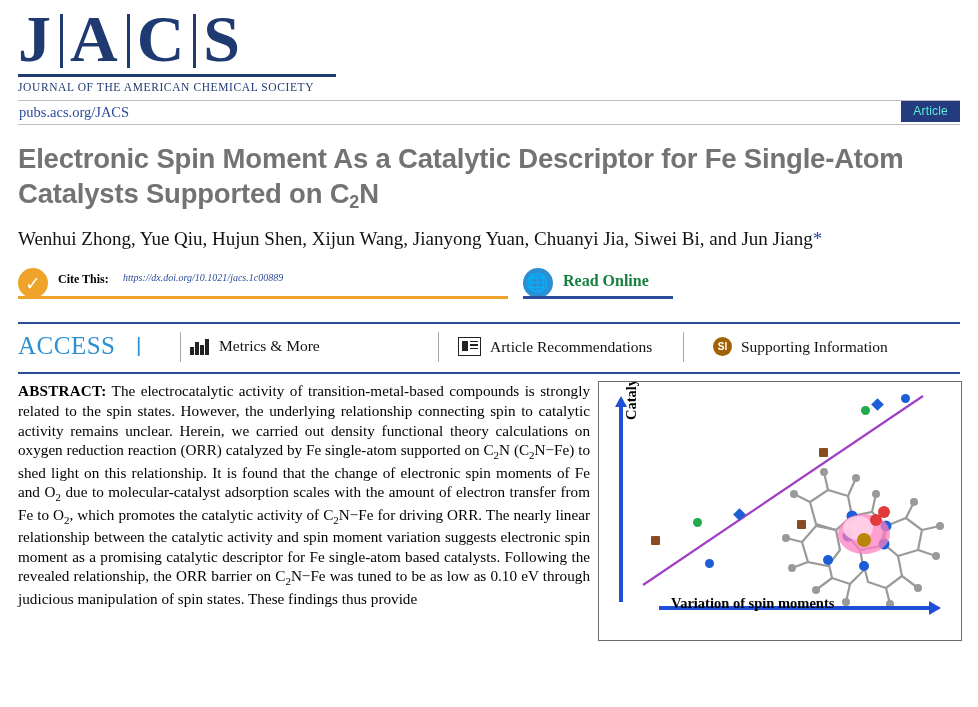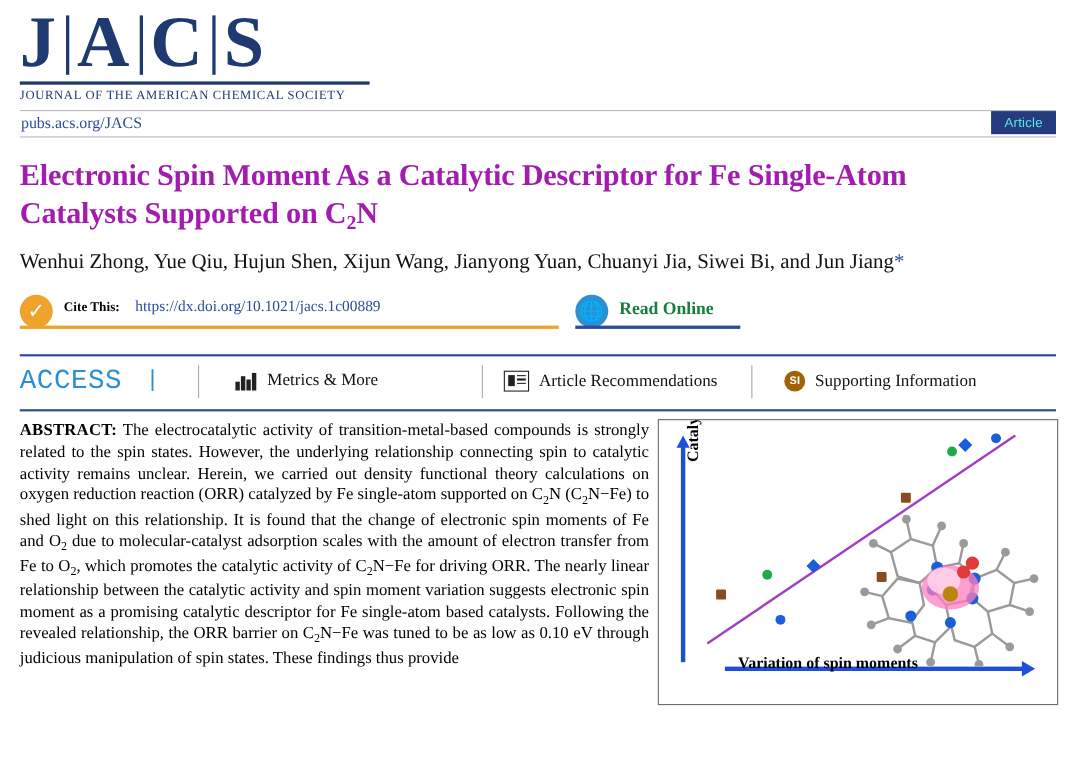--- a/index.html
+++ b/index.html
@@ -100,26 +100,26 @@
     height: 1px;
     background: #bcbcbc;
   }
 
   
   .title {
     position: absolute;
     left: 18px;
     top: 142px;
     width: 945px;
-    font-family: Liberation Serif, serif;
+    font-family: Liberation Sans, sans-serif;
     font-weight: bold;
     font-size: 27.5px;
     line-height: 1.26;
     letter-spacing: -0.2px;
-    color: #a21caf;
+    color: #737373;
   }
   .title sub {
     font-size: 18px;
     vertical-align: baseline;
     position: relative;
     top: 5px;
   }
 
   
   .authors {
@@ -163,23 +163,24 @@
     top: 4px;
     font-family: "Liberation Serif", serif;
     font-size: 12px;
     font-weight: bold;
   }
   .cite-link {
     position: absolute;
     left: 105px;
     top: 4px;
     font-family: "Liberation Serif", serif;
-    font-size: 14px;
+    font-size: 10px;
     color: #2b4b9b;
     font-weight: normal;
+    font-style: italic;
   }
   .cite-underline {
     position: absolute;
     left: 0px;
     top: 28px;
     width: 490px;
     height: 3px;
     background: #f0a32a;
   }
   .read-globe {
@@ -228,21 +229,21 @@
     position: absolute;
     left: 18px;
     top: 330px;
     width: 942px;
     height: 38px;
   }
   .access-word {
     position: absolute;
     left: 0px;
     top: 2px;
-    font-family: Liberation Mono, monospace;
+    font-family: Liberation Serif, serif;
     font-size: 25px;
     color: #2b8fd4;
     letter-spacing: 0.5px;
   }
   .access-pipe {
     position: absolute;
     left: 118px;
     top: 3px;
     font-size: 21px;
     color: #2b8fd4;
@@ -488,21 +489,21 @@
     <div class="read-underline"></div>
   </div>
 
   <div class="access-rule-top"></div>
   <div class="access-bar">
     <div class="access-word">ACCESS</div>
     <div class="access-pipe">|</div>
 
     <div class="divider-v" style="left:162px;"></div>
 
-    <div class="access-item" style="left:196px;align-items:center;">
+    <div class="access-item" style="left:172px;align-items:center;">
       <span class="ico-metrics">
         <i style="left:0px;height:8px;"></i>
           <i style="left:5px;height:13px;"></i>
           <i style="left:10px;height:10px;"></i>
           <i style="left:15px;height:16px;"></i>
       </span>
       <span>Metrics &amp; More</span>
     </div>
 
     <div class="divider-v" style="left:420px;"></div>

